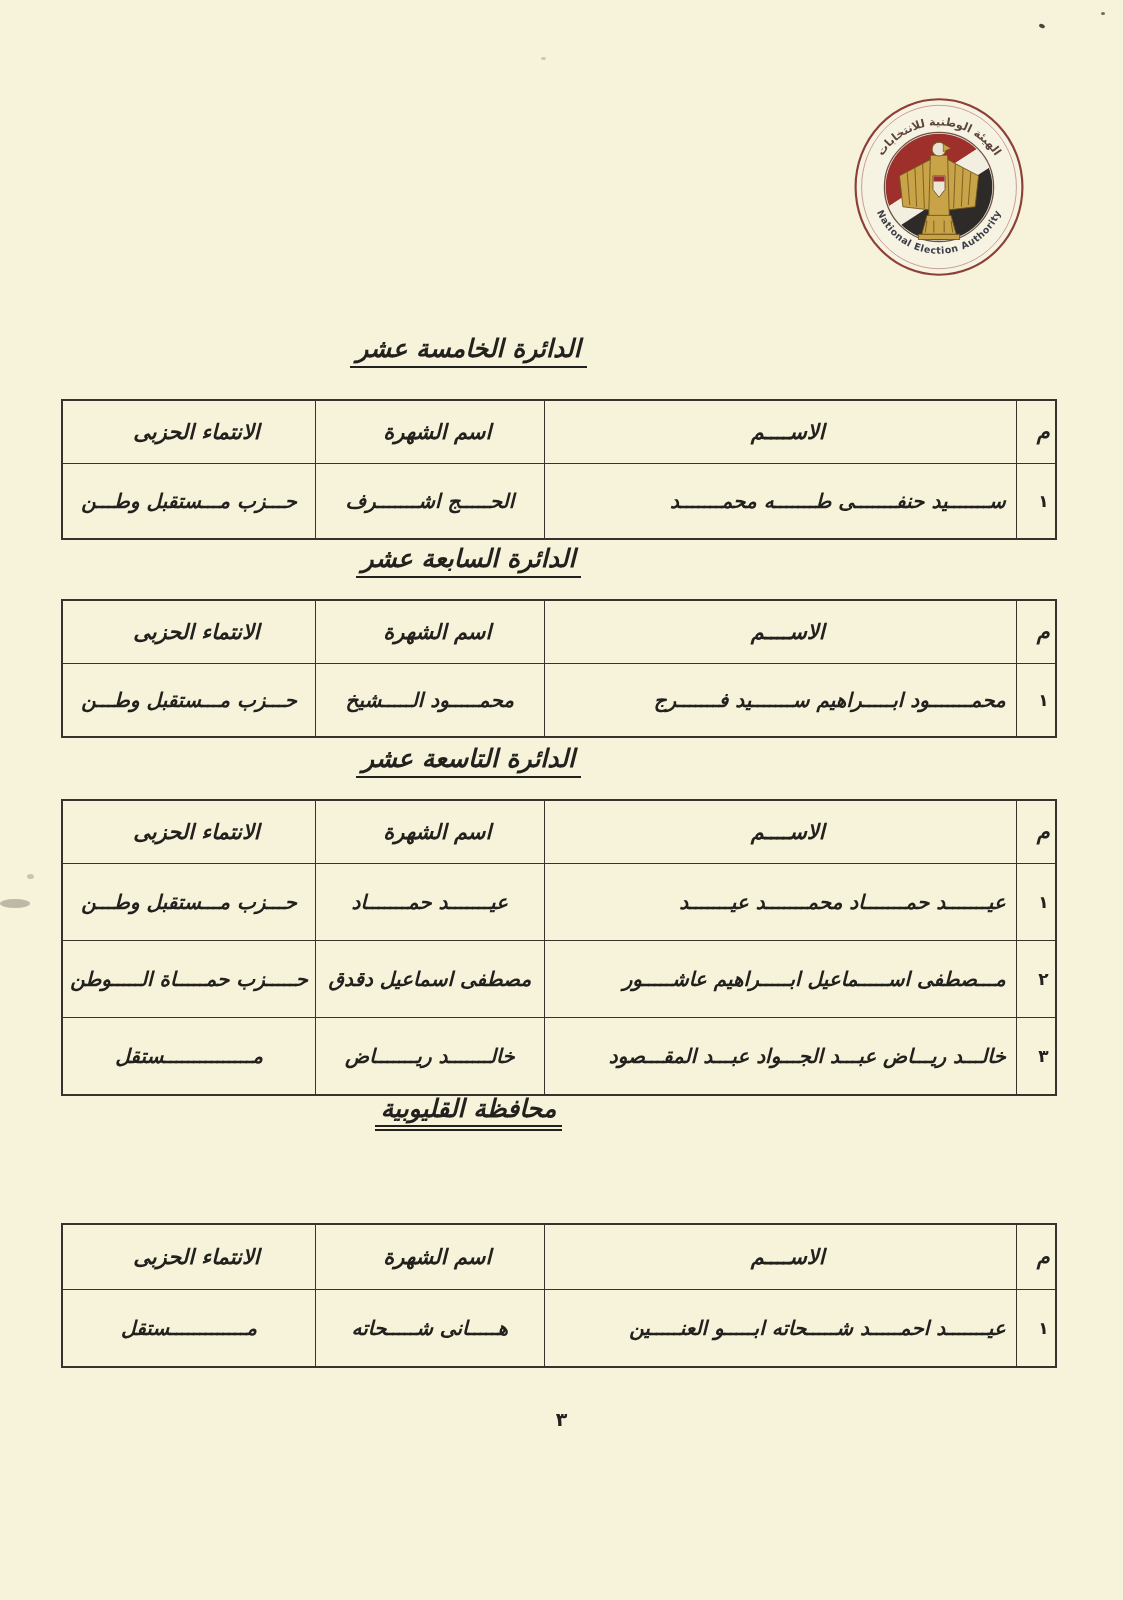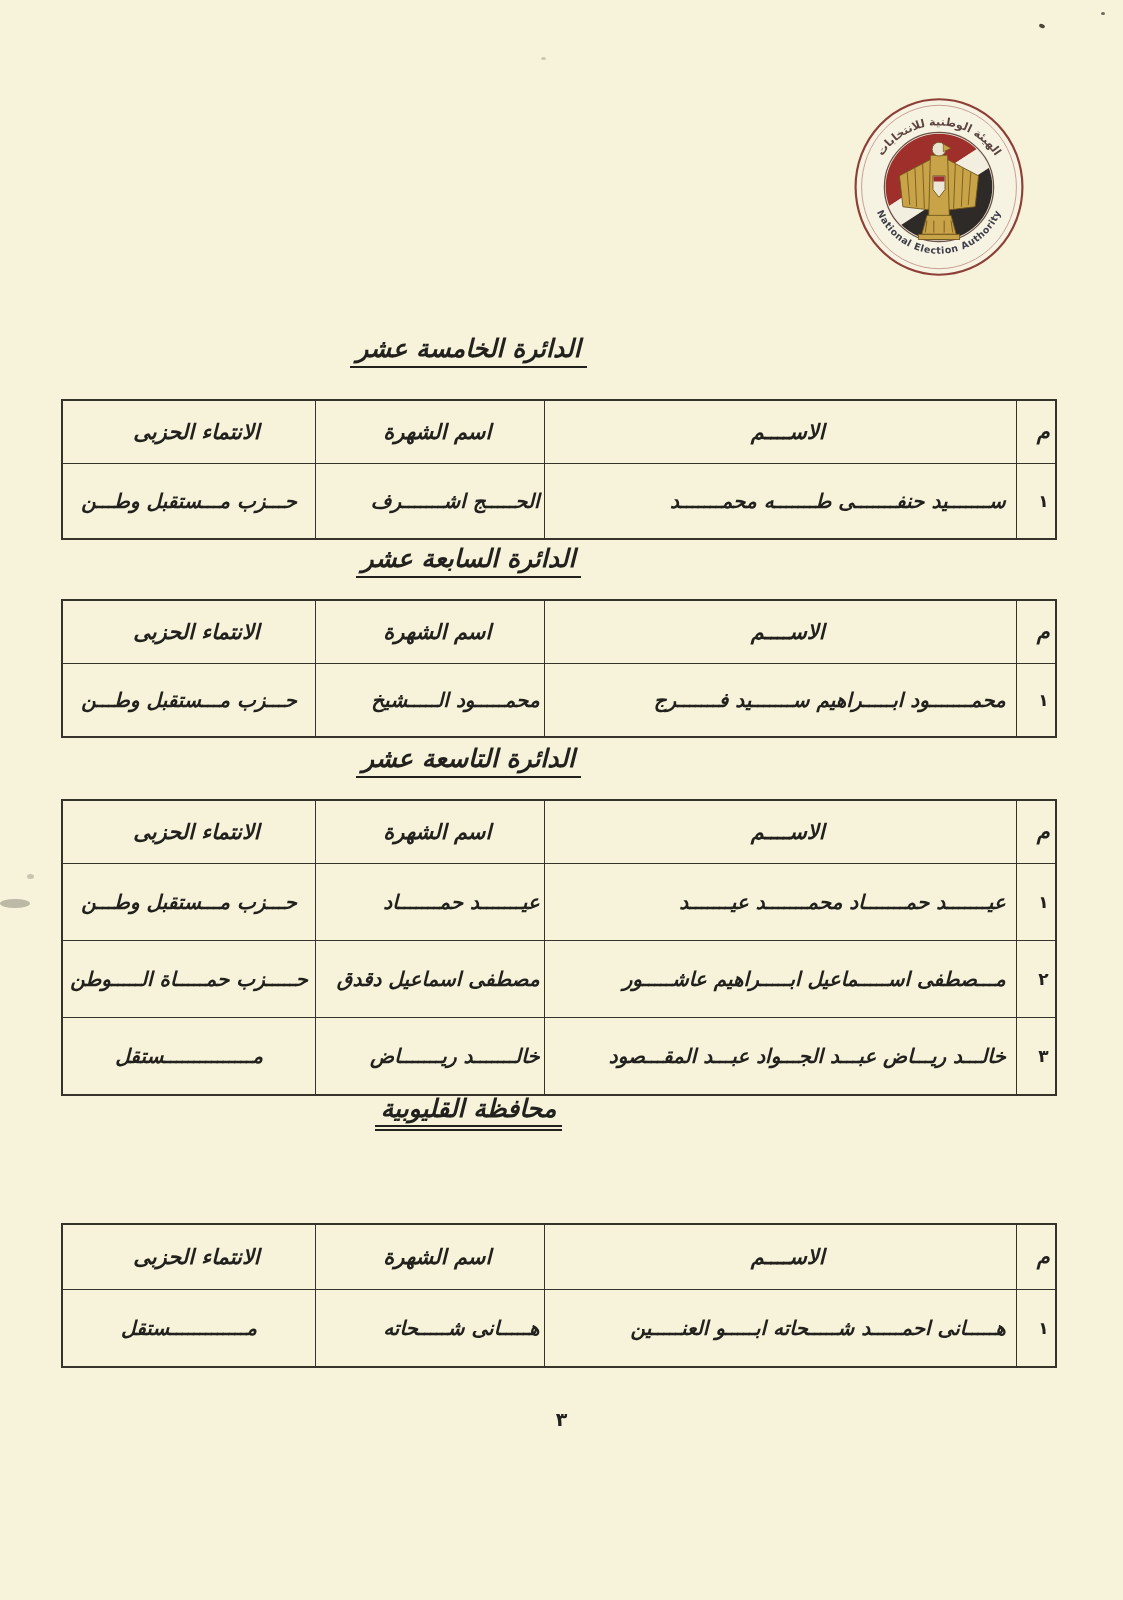--- a/index.html
+++ b/index.html
@@ -31,21 +31,21 @@
     overflow:hidden; white-space:nowrap;padding-left:16px;
   }
   .ctable th { height:60px; font-size:21px; text-align:center; }
   .ctable td { height:72px; font-size:20px; }
   .t2 td { height:70px; }
   .t3 td { height:74px; }
   .t4 th { height:62px; }
   .t4 td { height:74px;margin-left:31px; }
   td.c-num { text-align:center; font-size:17px; font-style:normal; }
   td.c-name { text-align:right; padding:0 10px 0 16px; }
-  td.c-fame { text-align:right; padding:0 4px; }
+  td.c-fame { text-align:center; padding:0 4px; }
   td.c-party { text-align:center; padding:0 4px; }
   
   .page-num {
     position:absolute; top:1408px; left:0; width:1123px;
     text-align:center; font-size:19px; font-weight:bold;
   }
   
   .speck { position:absolute; background:#4a463c; border-radius:50%; }
   .sp1 { top:24px; left:1039px; width:6px; height:4px; transform:rotate(25deg); }
   .sp2 { top:12px; left:1101px; width:4px; height:3px; opacity:.8; }
@@ -231,21 +231,21 @@
       <tr>
         <th>م</th>
         <th>الاســــم</th>
         <th>اسم الشهرة</th>
         <th>الانتماء الحزبى</th>
       </tr>
     </thead>
     <tbody>
       <tr>
         <td class="c-num">١</td>
-        <td class="c-name">هـــــانى احمـــــد شـــــحاته ابـــــو العنـــــين</td>
+        <td class="c-name">عيـــــــد احمـــــد شـــــحاته ابـــــو العنـــــين</td>
         <td class="c-fame">هـــــانى شـــــحاته</td>
         <td class="c-party">مـــــــــــــستقل</td>
       </tr>
     </tbody>
   </table>
 
   <div class="page-num">٣</div>
 
 </div>
 

